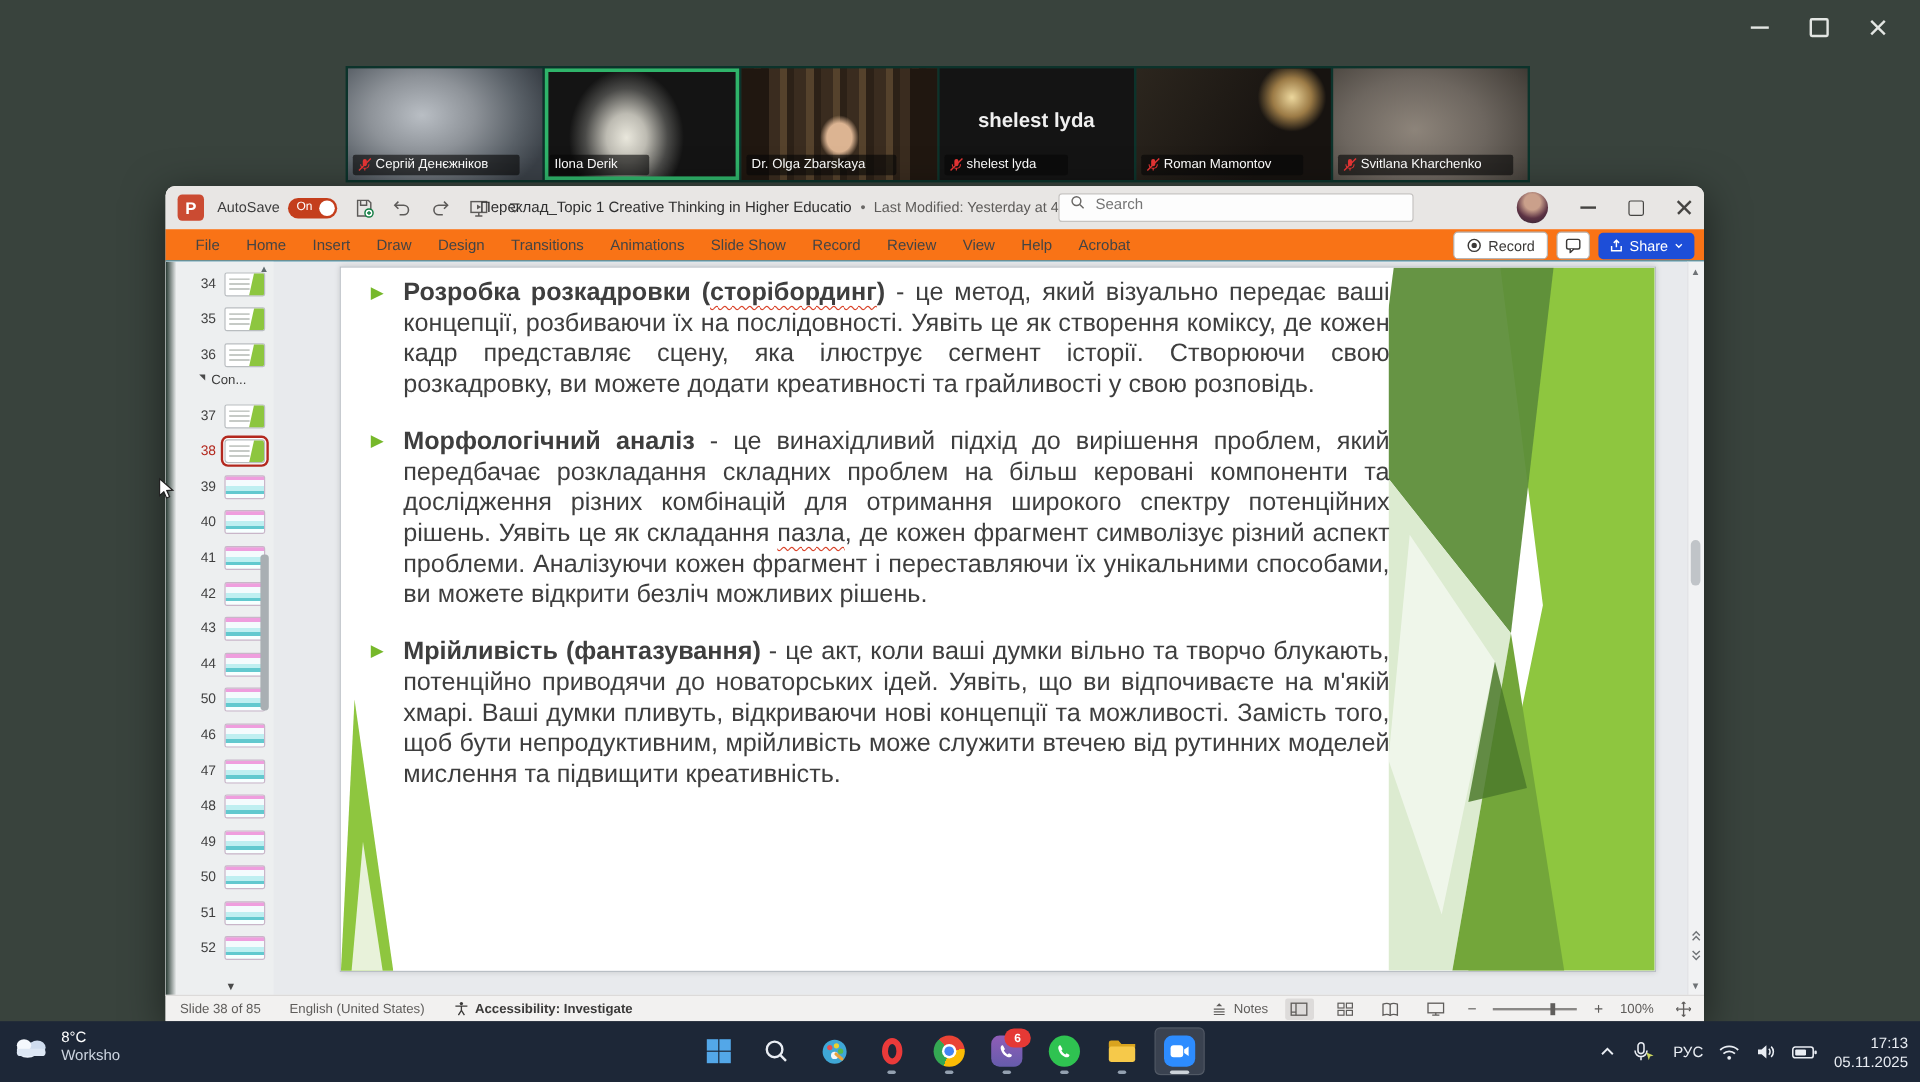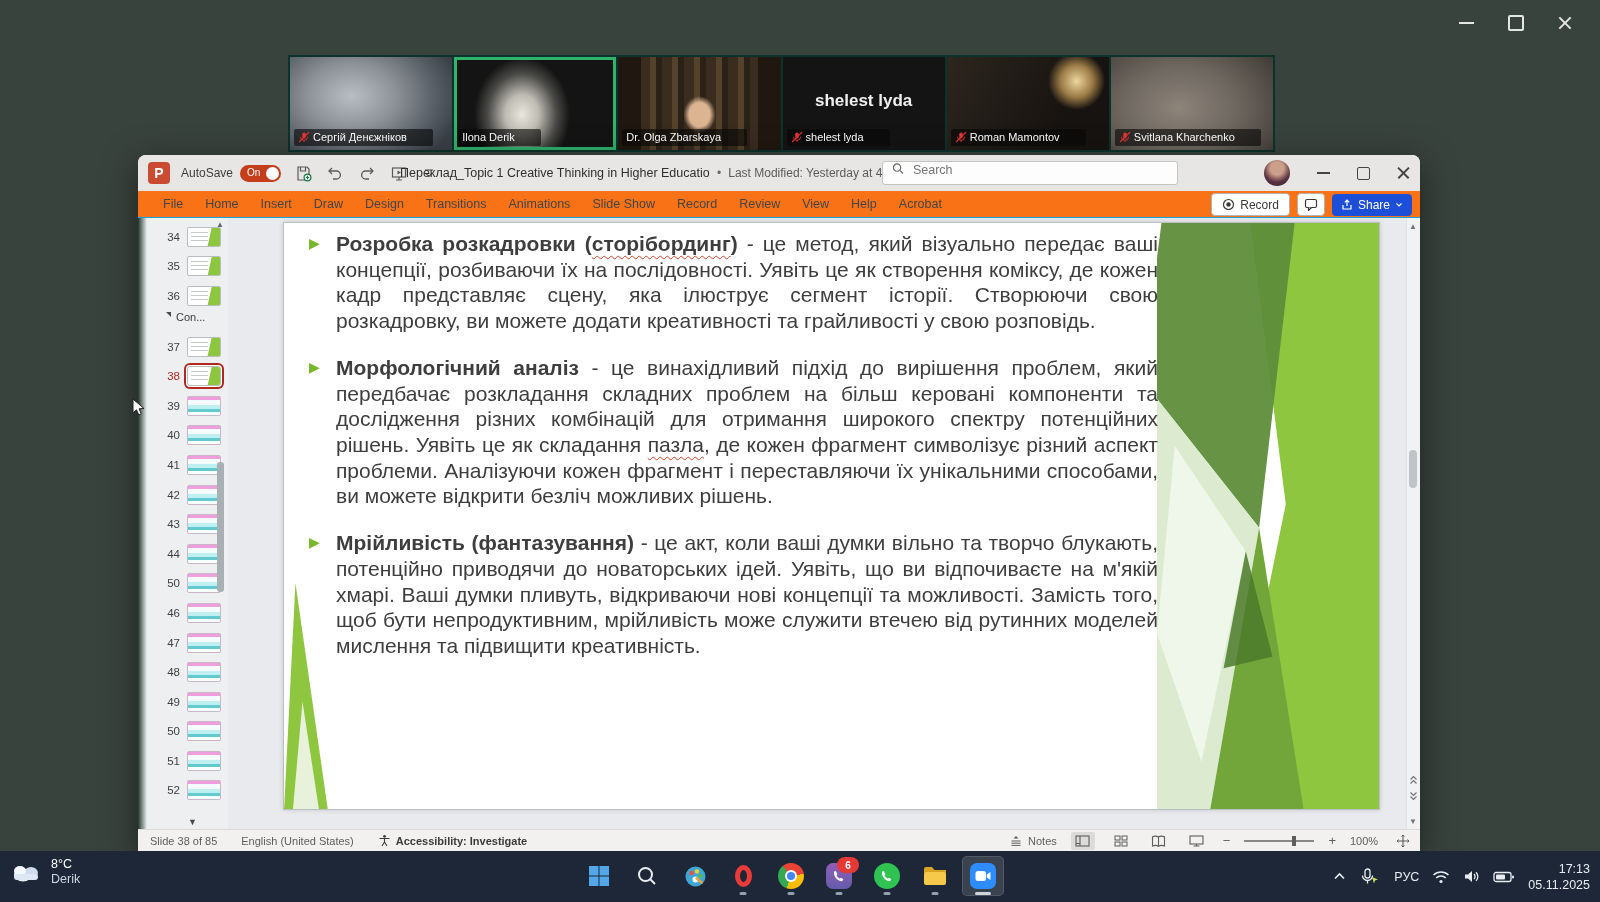--- a/index.html
+++ b/index.html
@@ -550,21 +550,21 @@
   <div class="taskbar">
     <div class="weather">
       <svg width="32" height="22" viewBox="0 0 32 22">
           <ellipse cx="13" cy="14" rx="9" ry="6.5" fill="#e9f0fa"></ellipse>
           <ellipse cx="21" cy="12" rx="7" ry="6" fill="#cfdcee"></ellipse>
           <ellipse cx="10" cy="10" rx="6" ry="5" fill="#f4f8fd"></ellipse>
           <rect x="4" y="13" width="24" height="6" rx="3" fill="#dde7f4"></rect>
         </svg>
       <div>
         <div class="wt1">8°C</div>
-        <div class="wt2">Derik</div>
+        <div class="wt2">Worksho</div>
       </div>
     </div>
 
     <div class="tb-center">
       <div class="tb-app">
         <svg width="24" height="24" viewBox="0 0 24 24">
             <rect x="2" y="2" width="9.5" height="9.5" fill="#53a7e8"></rect>
             <rect x="12.5" y="2" width="9.5" height="9.5" fill="#53a7e8"></rect>
             <rect x="2" y="12.5" width="9.5" height="9.5" fill="#53a7e8"></rect>
             <rect x="12.5" y="12.5" width="9.5" height="9.5" fill="#53a7e8"></rect>

